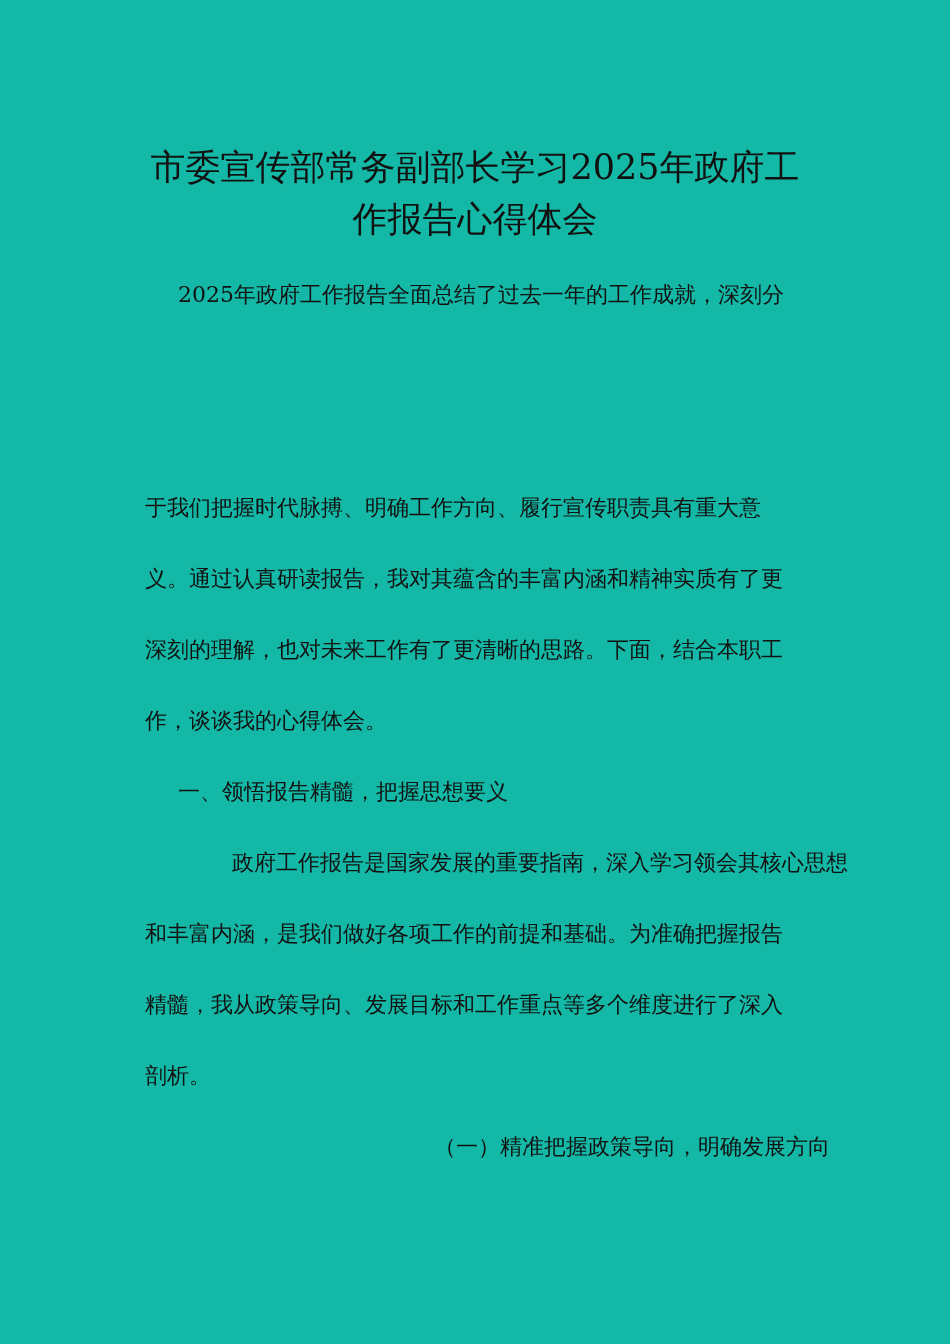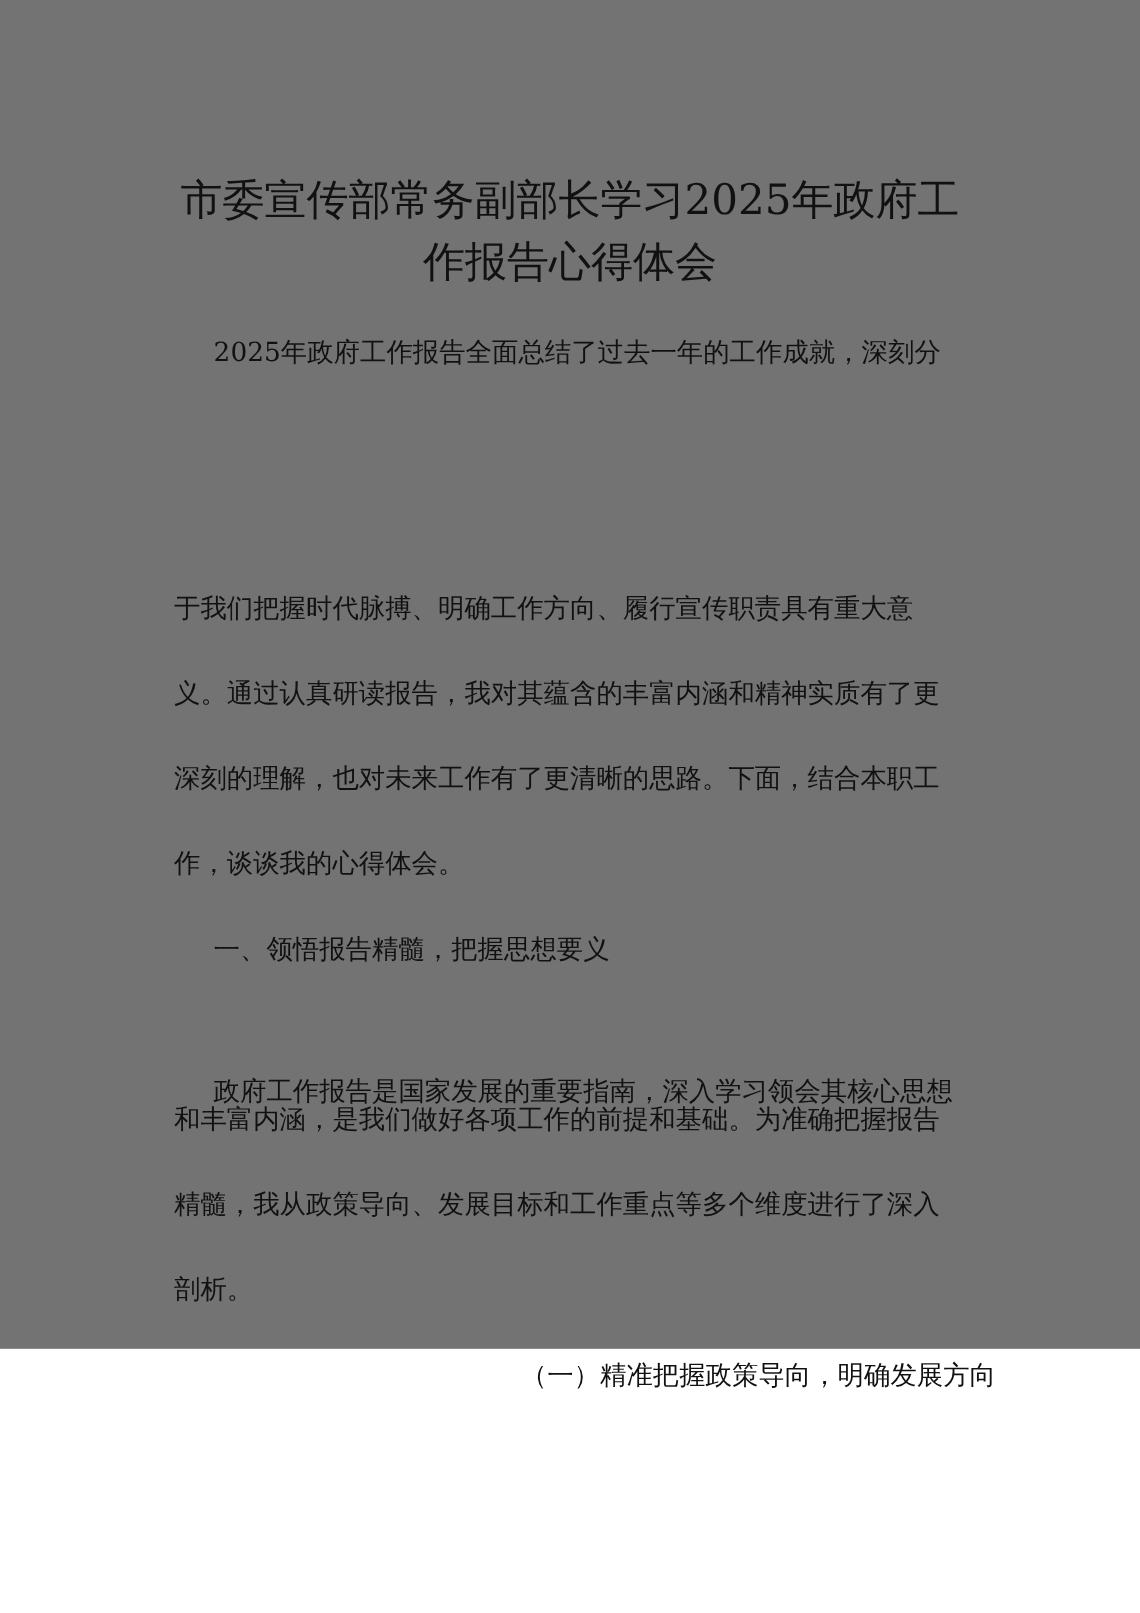--- a/index.html
+++ b/index.html
@@ -12,22 +12,22 @@
     height: 1344px;
     position: relative;
     overflow: hidden;
     font-family: "DejaVu Serif", "Liberation Serif", serif;
     color: #111111;
   }
   .page {
     position: absolute;
     left: 0; top: 0;
     width: 950px;
-    height: 1124px;
-    background: #737373;
+    height: 1344px;
+    background: #14b8a6;
   }
   .title {
     position: absolute;
     left: 140px;
     width: 670px;
     top: 118px;
     text-align: center;
     font-size: 35px;
     line-height: 52px;
     font-weight: normal;
@@ -58,20 +58,20 @@
   </h1>
 
   <div class="body-line indent" style="top:280px;">2025年政府工作报告全面总结了过去一年的工作成就，深刻分</div>
   <div class="body-line" style="top:493px;">于我们把握时代脉搏、明确工作方向、履行宣传职责具有重大意</div>
   <div class="body-line" style="top:564px;">义。通过认真研读报告，我对其蕴含的丰富内涵和精神实质有了更</div>
   <div class="body-line" style="top:635px;">深刻的理解，也对未来工作有了更清晰的思路。下面，结合本职工</div>
   <div class="body-line indent" style="top:777px;">一、领悟报告精髓，把握思想要义</div>
 
   <div class="body-line" style="top:706px;">作，谈谈我的心得体会。</div>
 
-  <div class="body-line indent" style="top:896px;">政府工作报告是国家发展的重要指南，深入学习领会其核心思想</div>
+  <div class="body-line indent" style="top:848px;text-align:right;">政府工作报告是国家发展的重要指南，深入学习领会其核心思想</div>
   <div class="body-line" style="top:919px;">和丰富内涵，是我们做好各项工作的前提和基础。为准确把握报告</div>
   <div class="body-line" style="top:990px;">精髓，我从政策导向、发展目标和工作重点等多个维度进行了深入</div>
   <div class="body-line" style="top:1061px;">剖析。</div>
 
   <div class="body-line sub-indent" style="top:1132px;">（一）精准把握政策导向，明确发展方向</div>
 
 </div>
 
 </body></html>

